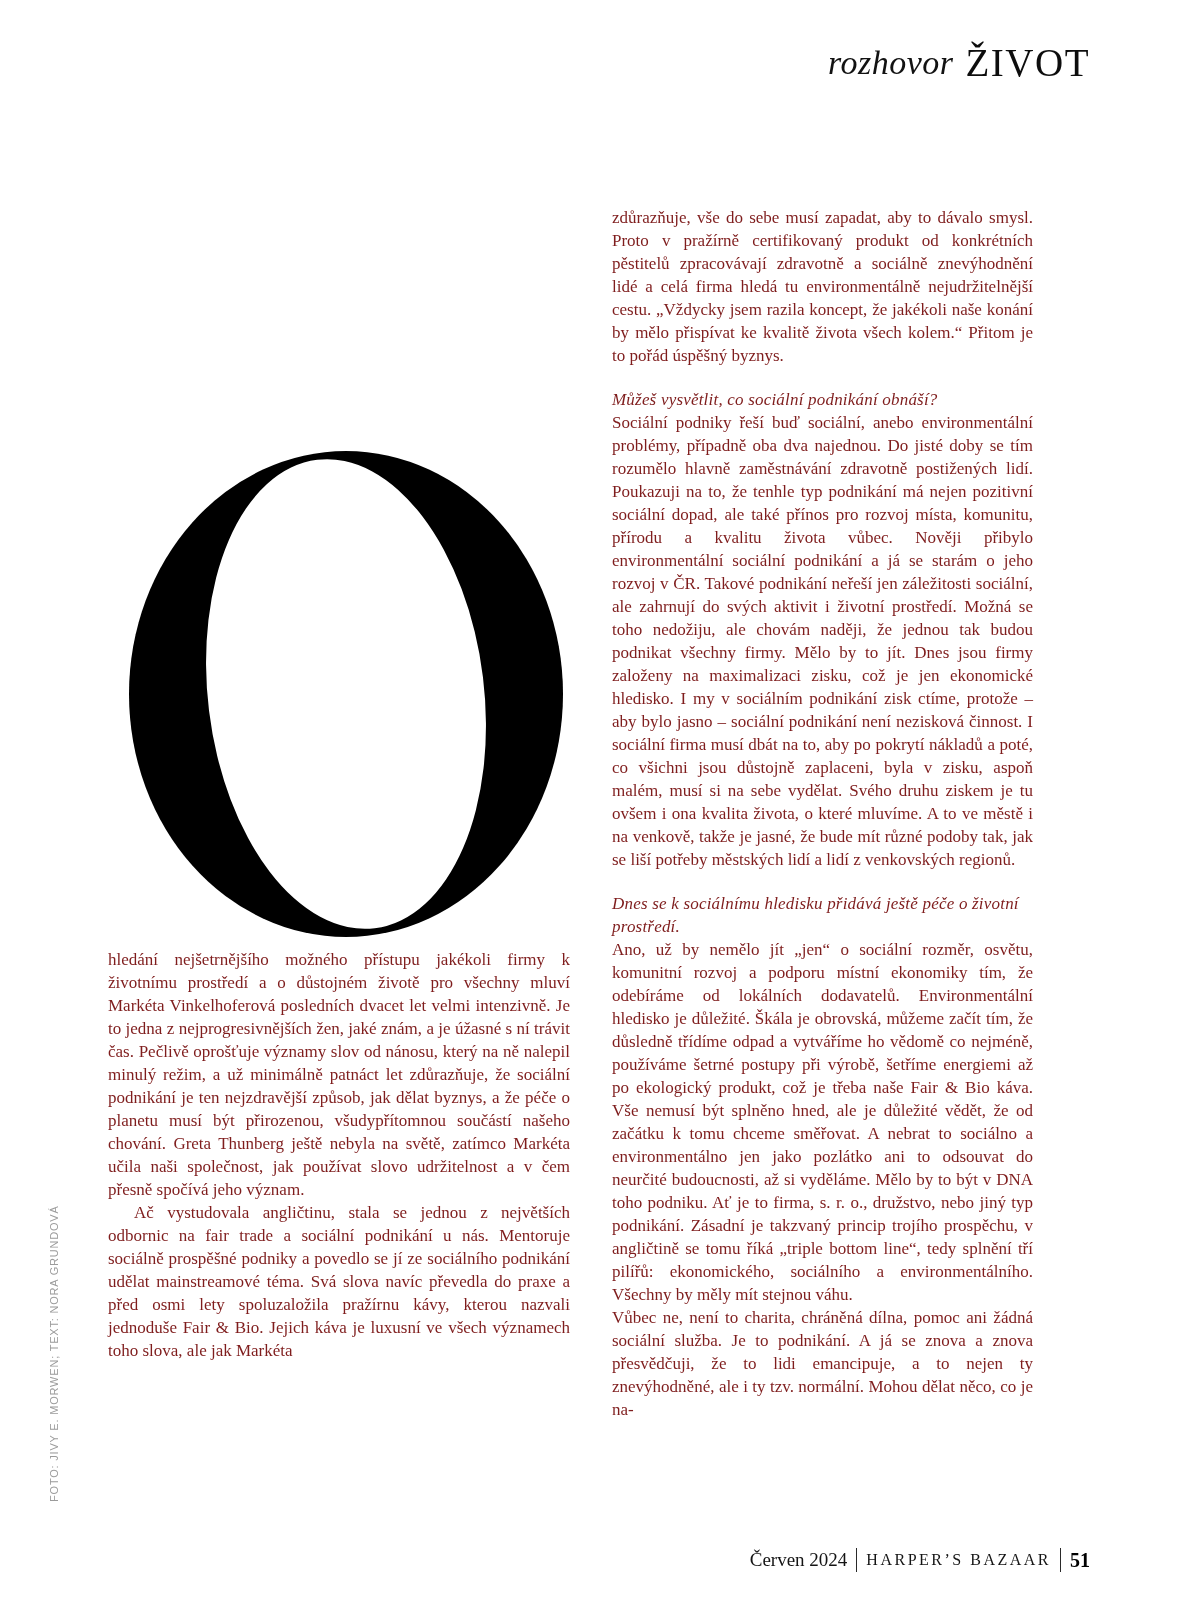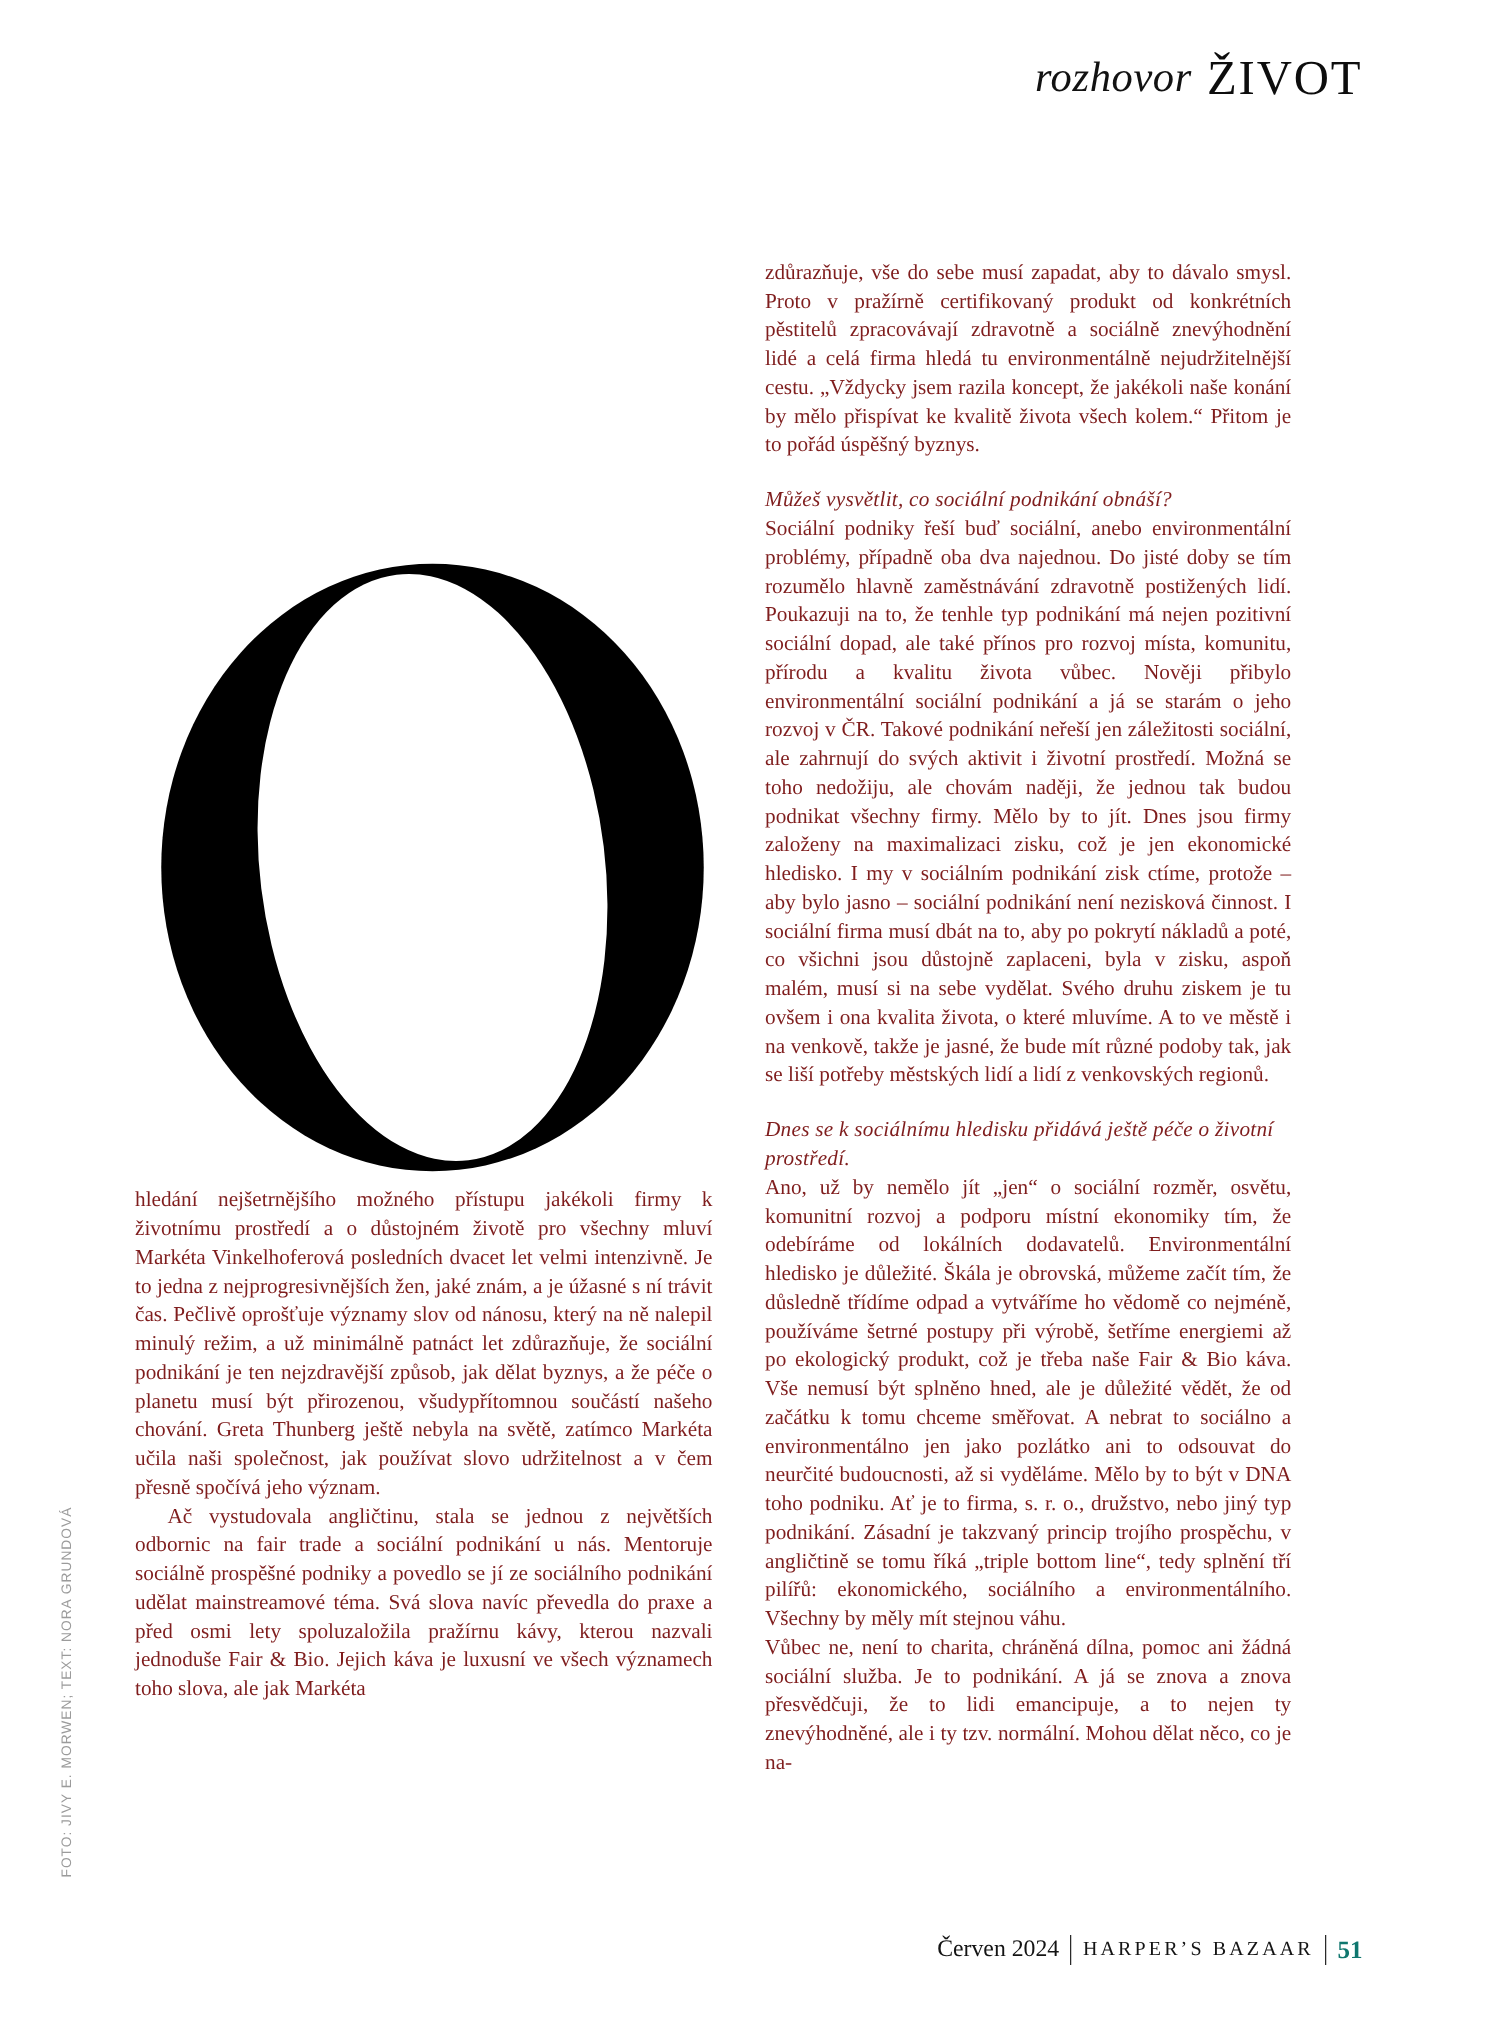--- a/index.html
+++ b/index.html
@@ -104,21 +104,21 @@
     background: #2a2a2a;
   }
   .footer-magazine {
     font-size: 16px;
     letter-spacing: 2.5px;
     color: #141414;
   }
   .footer-page {
     font-size: 20px;
     font-weight: 700;
-    color: #0f766e;
+    color: #000000;
   }
 </style>
 </head>
 <body>
 
 <div class="page">
 
   <div class="page-header">
     <span class="kicker">rozhovor</span>
     <span class="section-title">ŽIVOT</span>

